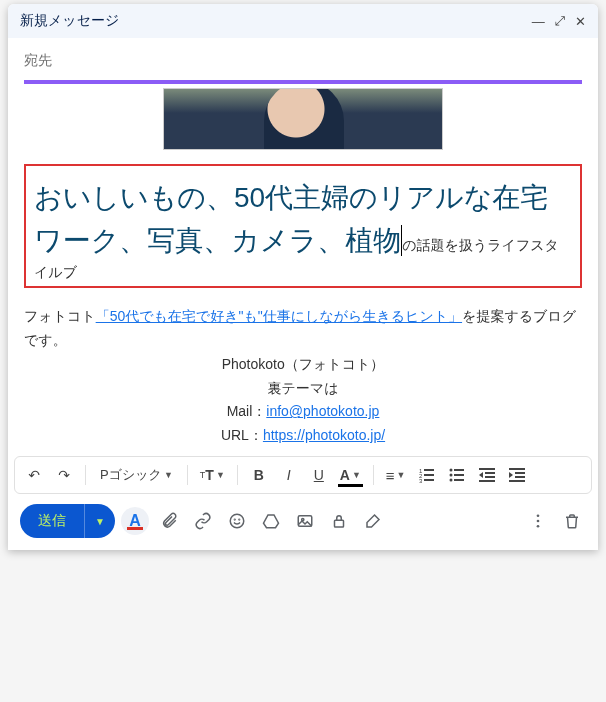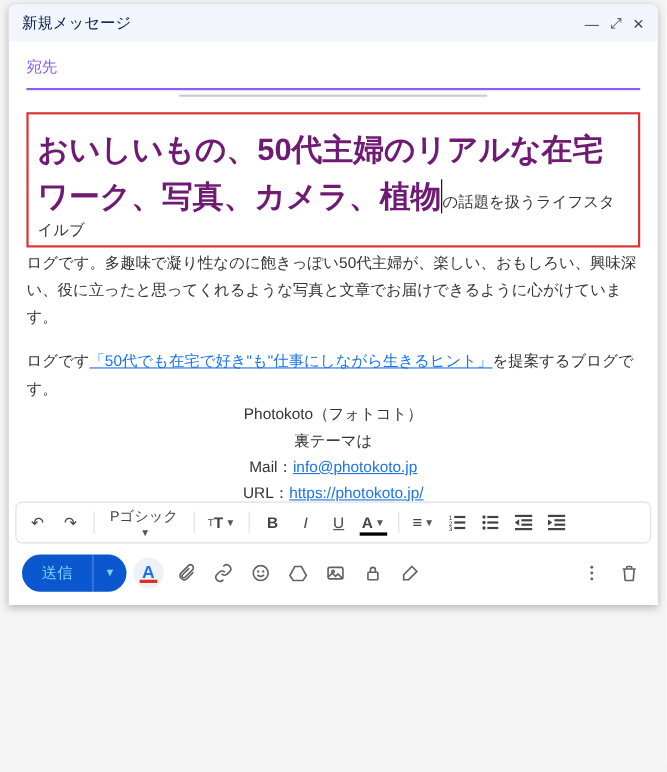--- a/index.html
+++ b/index.html
@@ -28,23 +28,23 @@
     font-size: 14px;
     padding: 8px 12px;
     display: flex;
     align-items: center;
     border-radius: 6px 6px 0 0;
   }
   .header .title { flex: 1; }
   .header .ctrl { color: #444; margin-left: 10px; cursor: pointer; font-size: 13px; }
   .fields { padding: 4px 16px 0 16px; }
   .field-row {
-    border-bottom: 2px solid #8b5cf6;
+    border-bottom: 4px solid #8b5cf6;
     padding: 10px 0;
-    color: #8b5cf6;
+    color: #737373;
     font-size: 14px;
   }
   .body-area {
     flex: 1;
     overflow: hidden;
     padding: 0 16px 8px 16px;
     display: flex;
     flex-direction: column;
   }
   .thumb-box {
@@ -66,22 +66,22 @@
     border-radius: 40px 40px 0 0;
   }
   .highlight-box {
     border: 2px solid #d33;
     margin-top: 14px;
     padding: 10px 8px 4px 8px;
   }
   .big {
     font-size: 28px;
     line-height: 1.55;
-    font-weight: 700;
-    color: #701a75;
+    font-weight: 400;
+    color: #0c4a6e;
     display: inline;
   }
   .rest {
     font-size: 14px;
     color: #333;
     display: inline;
   }
   .cursor {
     border-right: 1px solid #000;
     animation: blink 1s linear infinite;
@@ -112,21 +112,21 @@
   .tb-btn {
     min-width: 26px; height: 28px;
     display: inline-flex;
     align-items: center; justify-content: center;
     color: #444;
     font-size: 14px;
     border-radius: 4px;
     cursor: pointer;
     padding: 0 4px;
   }
-  .font-name { font-size: 13px; padding: 0 6px; flex-direction: column; }
+  .font-name { font-size: 13px; padding: 0 6px; }
   .chev { font-size: 9px; margin-left: 2px; color: #555; }
   .sep { width: 1px; height: 20px; background: #e0e0e0; margin: 0 4px; }
   .undo-icon, .redo-icon { font-family: Arial; }
   .bold { font-weight: bold; }
   .italic { font-style: italic; }
   .underline { text-decoration: underline; }
   .color-A { position: relative; font-weight: bold; }
   .color-A::after{
     content:""; position:absolute; left:2px; right:2px; bottom:2px;
     height:3px; background:#000;
@@ -137,21 +137,21 @@
     align-items: center;
     gap: 6px;
     padding: 10px 12px 12px 12px;
   }
   .send-btn {
     display: flex;
     align-items: stretch;
     background: #0b57d0;
     border-radius: 18px;
     overflow: hidden;
-    color: #7dd3fc;
+    color: #bef264;
     font-size: 14px;
   }
   .send-main { padding: 8px 18px; cursor: pointer; }
   .send-split {
     border-left: 1px solid rgba(255,255,255,0.3);
     padding: 8px 10px; cursor: pointer; font-size: 10px;
     display: flex; align-items: center;
   }
   .ico {
     width: 28px; height: 28px;
@@ -191,24 +191,23 @@
     <div class="field-row">宛先</div>
   </div>
 
   <div class="body-area">
     <div class="thumb-box"></div>
 
     <div class="highlight-box">
       <span class="big">おいしいもの、50代主婦のリアルな在宅ワーク、写真、カメラ、植物</span><span class="big cursor"></span><span class="rest">の話題を扱うライフスタイルブ</span>
     </div>
 
-    <p class="para">ログです。多趣味で凝り性なのに飽きっぽい50代主婦が、楽しい、おもしろい、興味深い、役に立ったと思ってくれるような写真と文章でお届けできるように心がけています。</p>
 
     <p class="para" style="margin-top:16px">
-      <span>ログです</span><a class="link">「50代でも在宅で好き"も"仕事にしながら生きるヒント」</a><span>を提案するブログです。</span>
+      <span>フォトコト</span><a class="link">「50代でも在宅で好き"も"仕事にしながら生きるヒント」</a><span>を提案するブログです。</span>
     </p>
 
     <div class="sig-block">
       <div>Photokoto（フォトコト）</div>
       <div>裏テーマは</div>
       <div>
         <span>Mail：</span><a class="link">info@photokoto.jp</a>
       </div>
       <div>
         <span>URL：</span><a class="link">https://photokoto.jp/</a>

